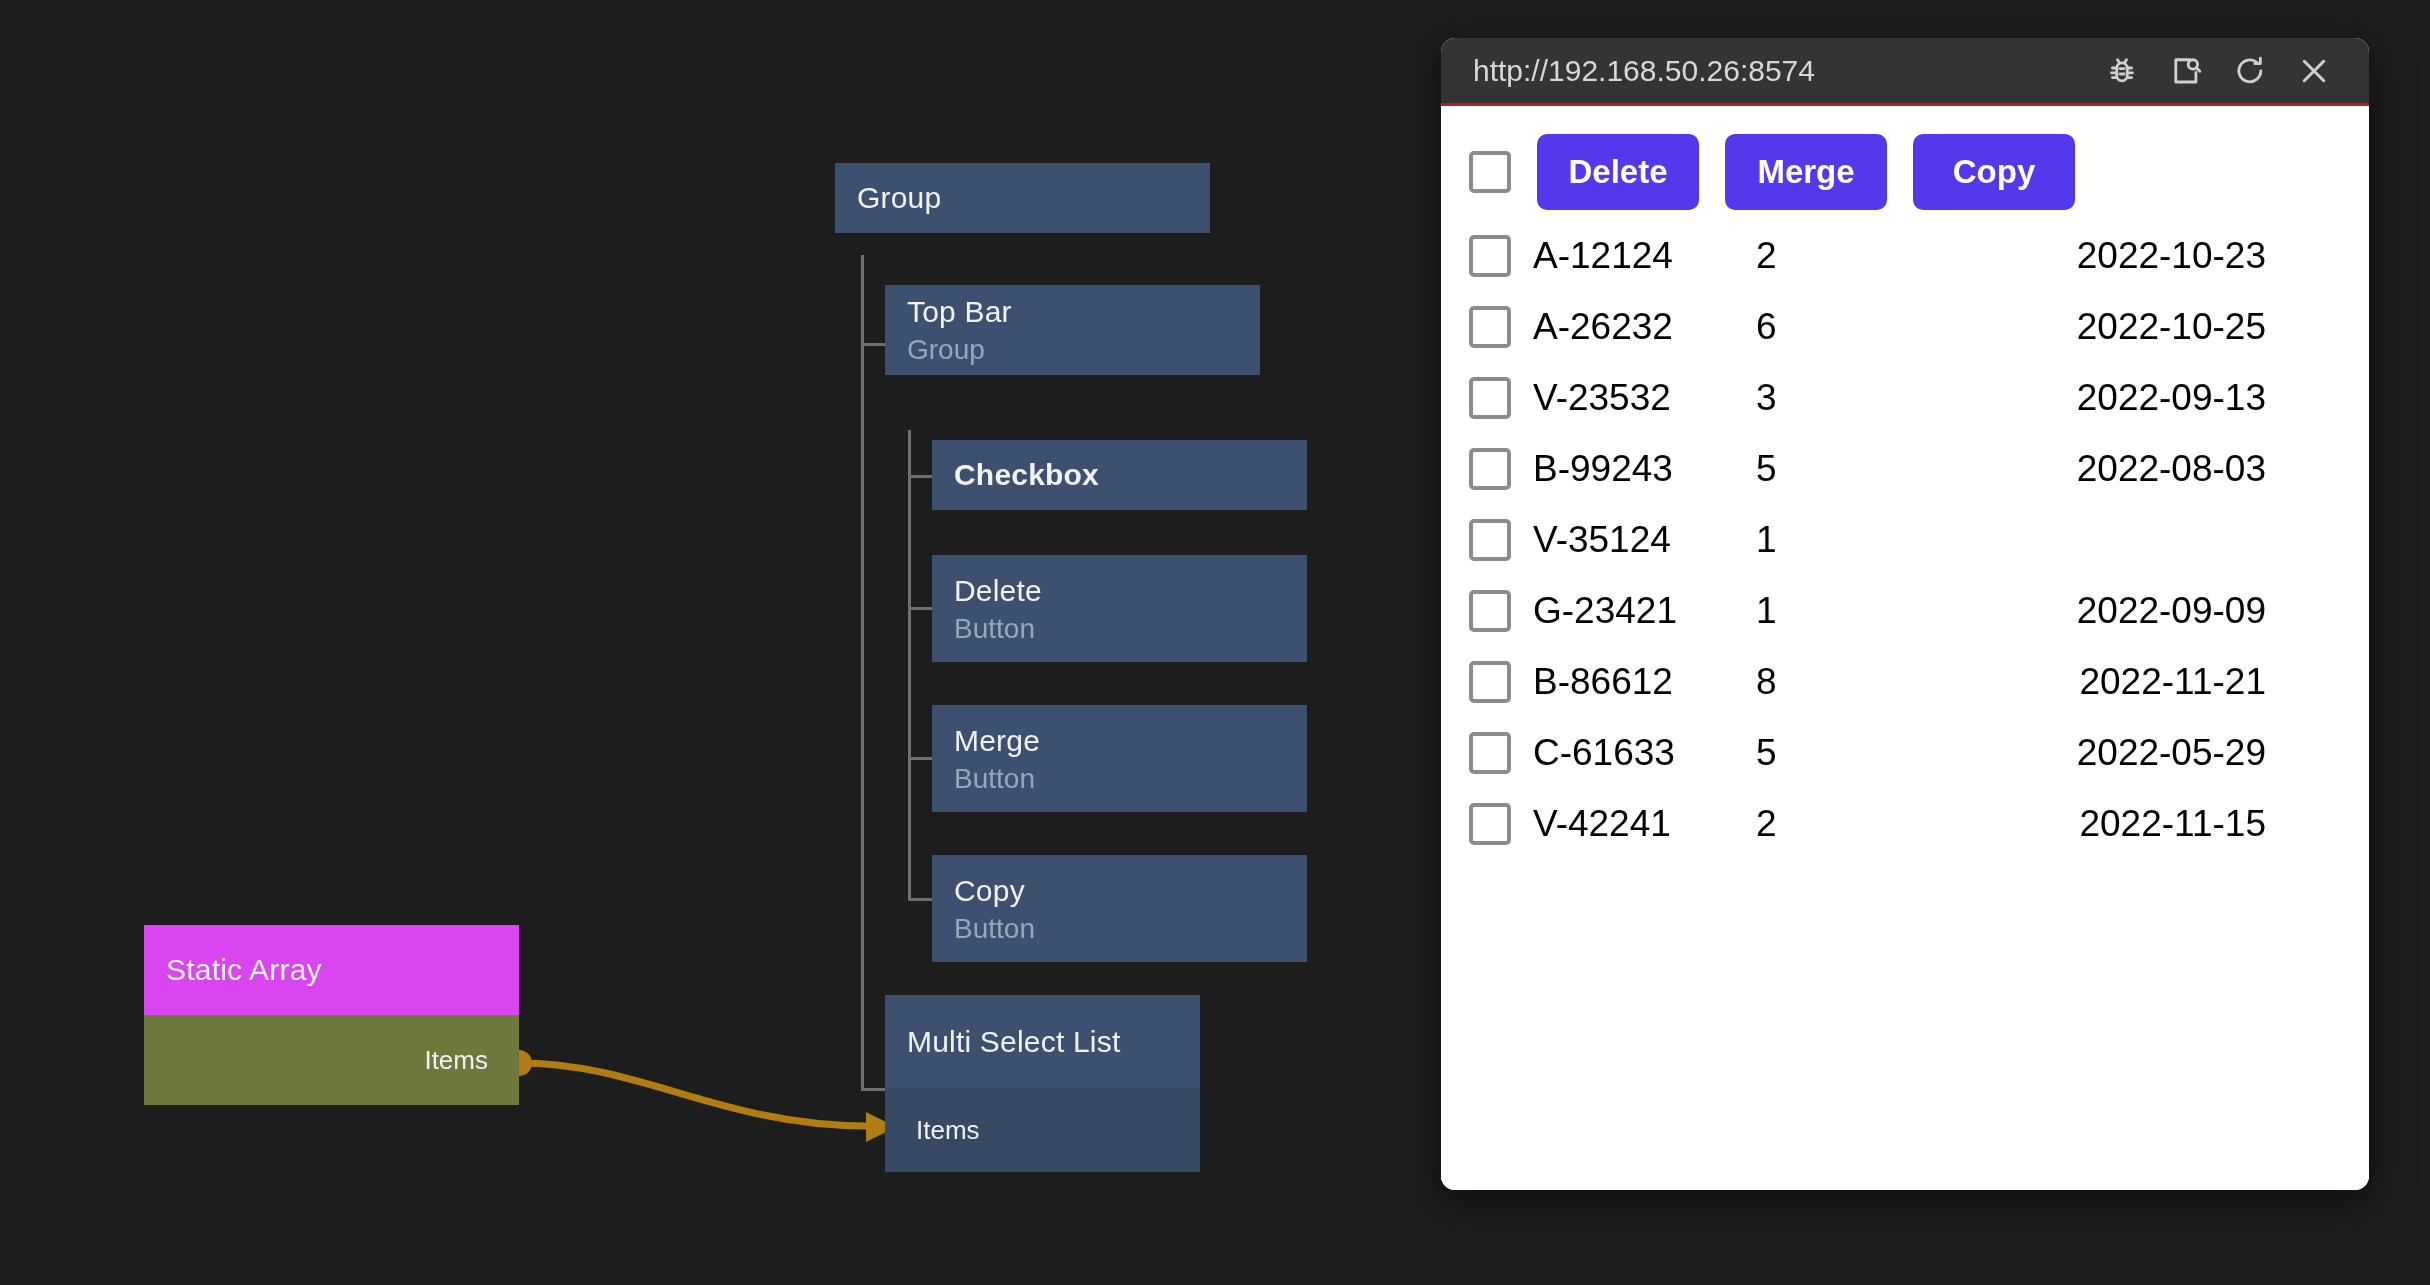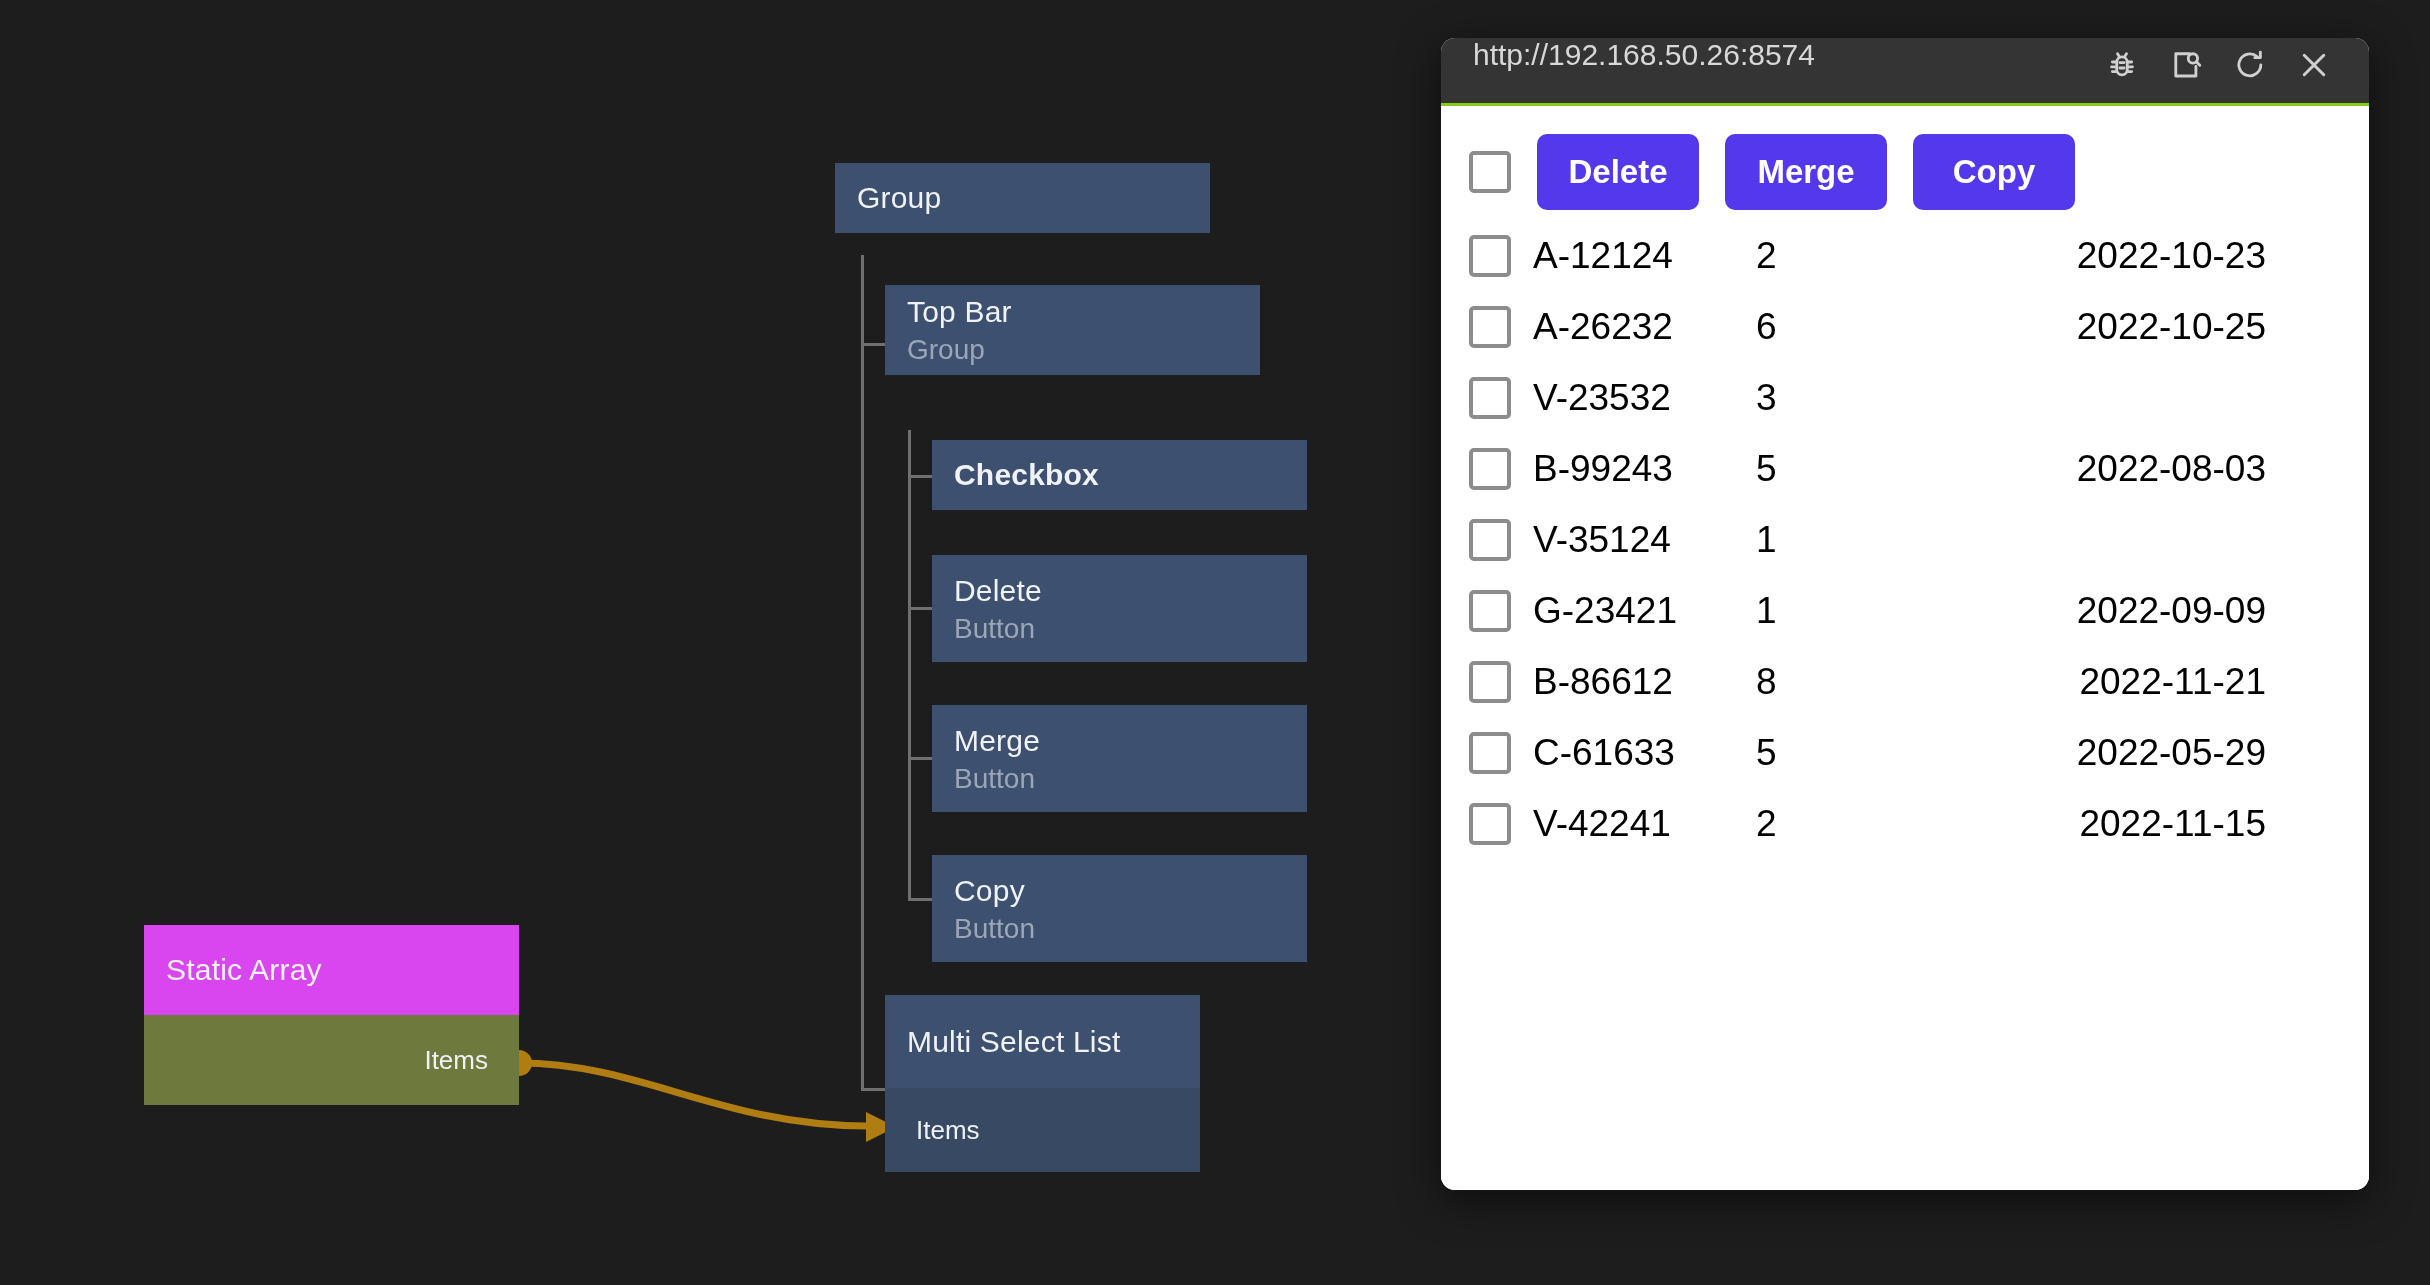--- a/index.html
+++ b/index.html
@@ -66,24 +66,24 @@
     width: 928px; height: 1152px;
     background: #ffffff;
     border-radius: 14px;
     box-shadow: 0 10px 40px rgba(0,0,0,.55);
     overflow: hidden;
     display: flex; flex-direction: column;
   }
   #titlebar {
     height: 68px;
     background: #343434;
-    display: flex; align-items: flex-start;
+    display: flex; align-items: center;
     padding: 0 28px 0 32px;
     flex: 0 0 auto;
-    border-bottom: 3px solid #84cc16;
+    border-bottom: 3px solid #b91c1c;
   }
   #url {
     color: #d8d8d8;
     font-size: 30px;
     flex: 1 1 auto;
     white-space: nowrap;
     overflow: hidden;
   }
   .tb-icon {
     width: 54px; height: 54px;
@@ -281,20 +281,21 @@
           <div class="row">
             <div class="cb"></div>
             <div class="cell c-id">A-26232</div>
             <div class="cell c-qty">6</div>
             <div class="cell c-date">2022-10-25</div>
           </div>
           <div class="row">
             <div class="cb"></div>
             <div class="cell c-id">V-23532</div>
             <div class="cell c-qty">3</div>
+            <div class="cell c-date">2022-09-13</div>
           </div>
           <div class="row">
             <div class="cb"></div>
             <div class="cell c-id">B-99243</div>
             <div class="cell c-qty">5</div>
             <div class="cell c-date">2022-08-03</div>
           </div>
           <div class="row">
             <div class="cb"></div>
             <div class="cell c-id">V-35124</div>

